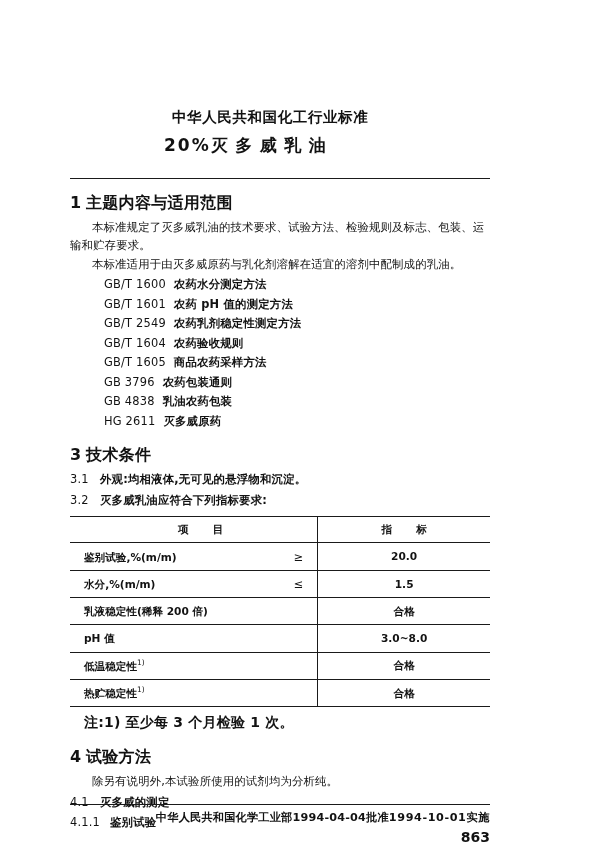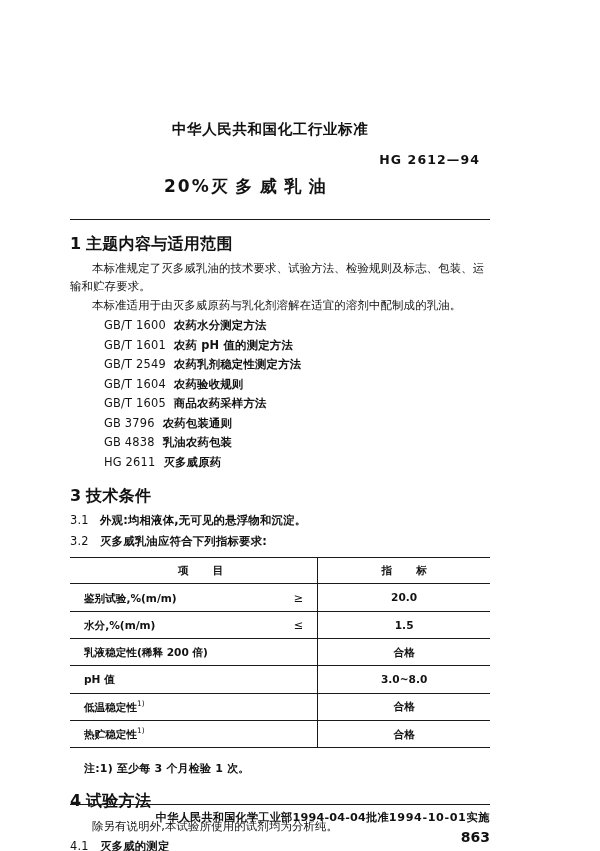--- a/index.html
+++ b/index.html
@@ -15,21 +15,21 @@
     color: #121212;
     overflow: hidden;
   }
 
   .page {
     position: absolute;
     left: 0; top: 0;
     width: 560px;
     height: 851px;
     box-sizing: border-box;
-    padding: 12px 70px;
+    padding: 0 70px;
   }
 
   
   .header-block {
     padding-top: 108px;
   }
   .std-org {
     font-size: 14.5px;
     font-weight: bold;
     letter-spacing: 0.6px;
@@ -163,23 +163,23 @@
     transform: translateY(-50%);
     font-weight: normal;
     font-size: 11.5px;
   }
   sup.fn {
     font-size: 7.5px;
     vertical-align: super;
     font-weight: normal;
   }
   .table-note {
-    font-size: 11px;
+    font-size: 14px;
     padding-left: 14px;
-    margin-top: 12px;
+    margin-top: 4px;
     letter-spacing: 0.2px;
     font-weight: bold;
   }
 
   
   .footer {
     position: absolute;
     left: 70px;
     right: 70px;
     bottom: 26px;
@@ -208,23 +208,20 @@
   }
 </style>
 </head>
 <body>
 
 <div class="page">
 
   <div class="header-block">
     <div class="std-org">中华人民共和国化工行业标准</div>
 
-    <div class="std-code-row">
-      <span class="std-code">HG 2612—94</span>
-    </div>
 
     <div class="doc-title">
       <span class="pct">20%</span><span>灭多威乳油</span>
     </div>
 
     <hr class="rule-top">
   </div>
 
   <div class="body-block">
 

